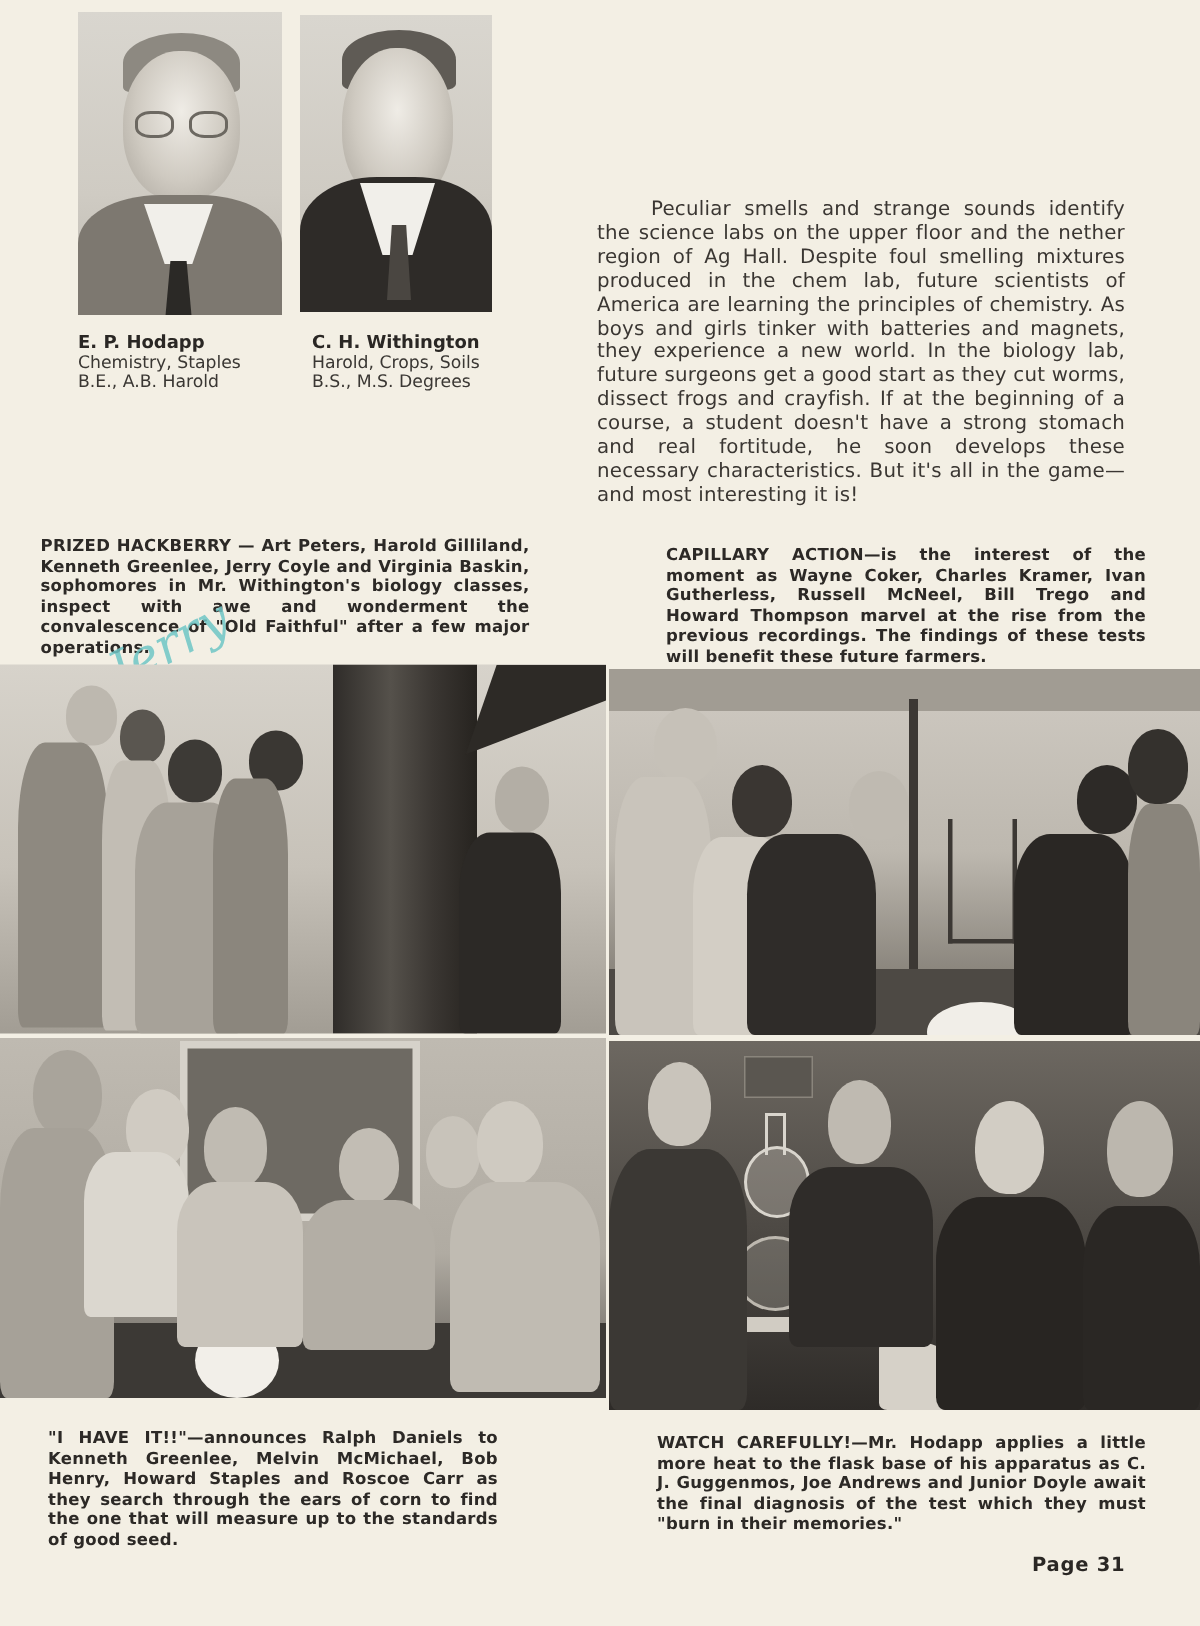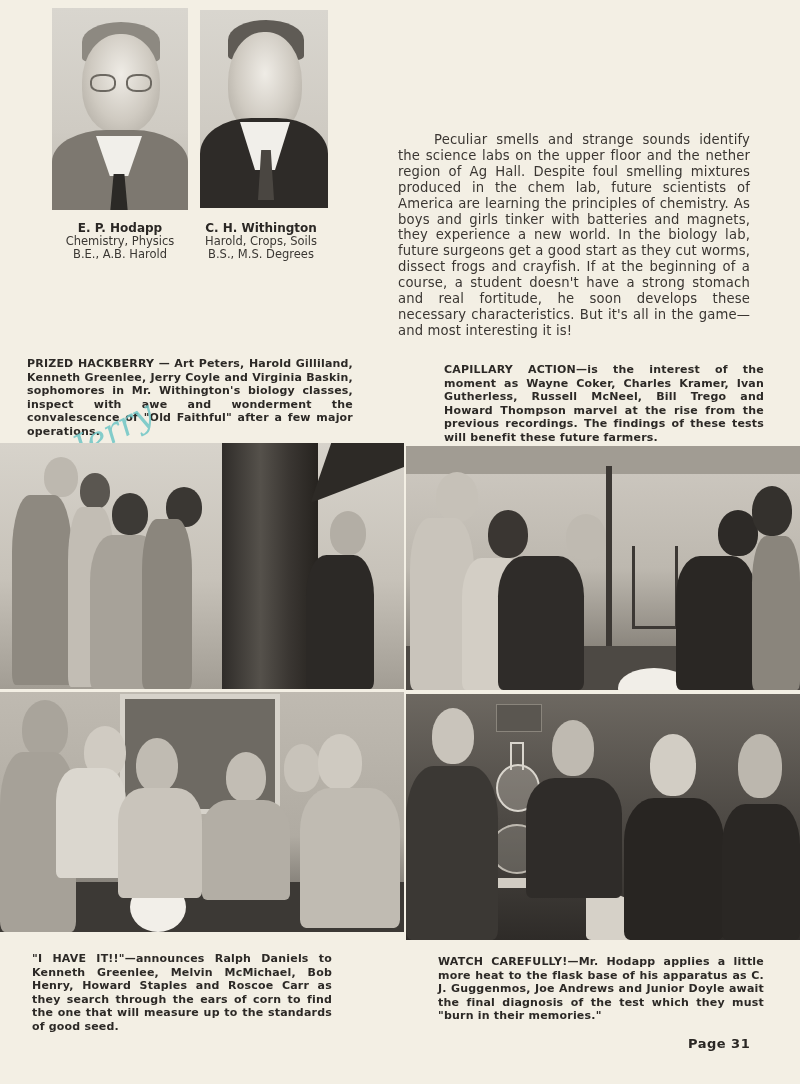--- a/index.html
+++ b/index.html
@@ -34,21 +34,21 @@
     }
     .portrait .tie {
       position: absolute; background: #2b2926;
       clip-path: polygon(20% 0, 80% 0, 100% 100%, 0 100%);
     }
     .glasses {
       position: absolute; border: 2px solid #6c6861; border-radius: 40%;
       width: 22px; height: 14px;
     }
 
-    .name-block { text-align: center; font-size: 11.5px; line-height: 13px; color: #3a3733; }
+    .name-block { font-size: 11.5px; line-height: 13px; color: #3a3733; }
     .name-block .nm { font-weight: bold; font-size: 12px; color: #2a2724; }
 
     .title {
       font-family: "DejaVu Serif", serif; font-weight: bold;
       font-size: 36px; line-height: 42px; text-align: center; color: #262320;
       letter-spacing: 1px;
     }
     .intro {
       font-size: 13.2px; line-height: 15.9px; text-align: justify; color: #3a3632;
       text-indent: 36px; letter-spacing: 0.15px;
@@ -86,24 +86,24 @@
 <div class="abs portrait" style="left:200px; top:10px; width:128px; height:198px;">
   <div class="hair" style="left:28px; top:10px; width:76px; height:40px; background:#5f5b55;"></div>
   <div class="head" style="left:28px; top:22px; width:74px; height:104px;"></div>
   <div class="suit" style="height:90px; background:#2e2b28;"></div>
   <div class="collar" style="left:40px; top:112px; width:50px; height:48px;"></div>
   <div class="tie" style="left:58px; top:140px; width:16px; height:50px; background:#4a4641;"></div>
 </div>
 
 <div class="abs name-block" style="left:52px; top:222px; width:136px;">
   <div class="nm">E. P. Hodapp</div>
-  <div>Chemistry, Physics</div>
+  <div>Chemistry, Staples</div>
   <div>B.E., A.B. Harold</div>
 </div>
-<div class="abs name-block" style="left:188px; top:222px; width:146px;">
+<div class="abs name-block" style="left:208px; top:222px; width:146px;">
   <div class="nm">C. H. Withington</div>
   <div>Harold, Crops, Soils</div>
   <div>B.S., M.S. Degrees</div>
 </div>
 
 <div class="abs title" style="left:400px; top:34px; width:360px;">
 </div>
 
 <div class="abs intro" style="left:398px; top:132px; width:352px;">Peculiar smells and strange sounds identify the science labs on the upper floor and the nether region of Ag Hall. Despite foul smelling mixtures produced in the chem lab, future scientists of America are learning the principles of chemistry. As boys and girls tinker with batteries and magnets, they experience a new world. In the biology lab, future surgeons get a good start as they cut worms, dissect frogs and crayfish. If at the beginning of a course, a student doesn't have a strong stomach and real fortitude, he soon develops these necessary characteristics. But it's all in the game—and most interesting it is!</div>
 

